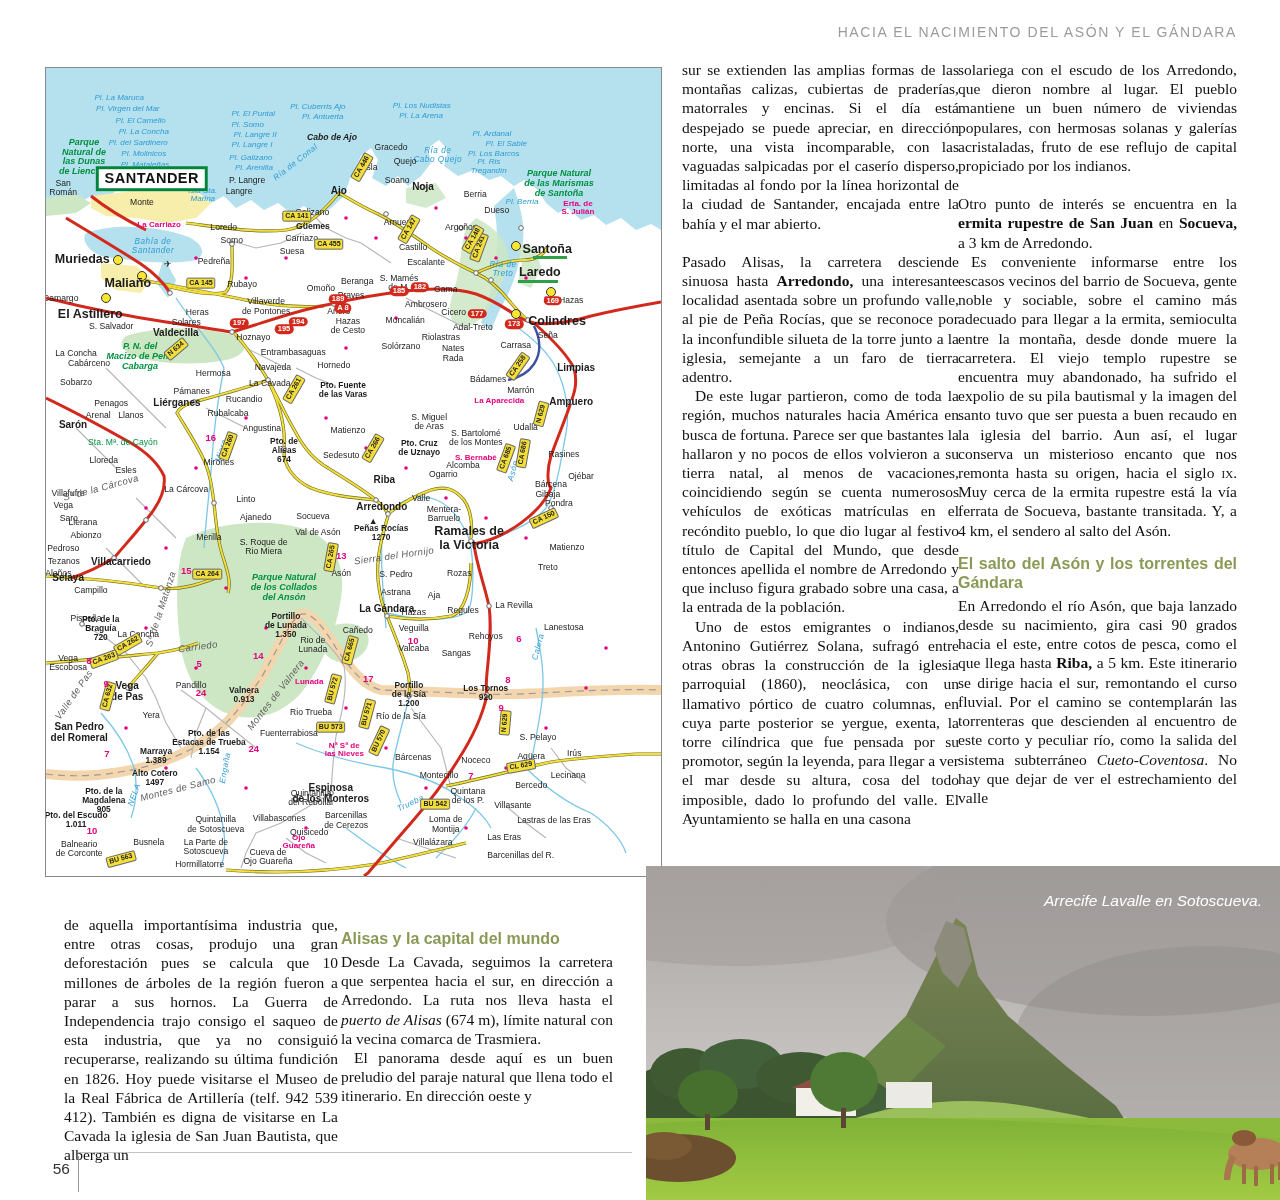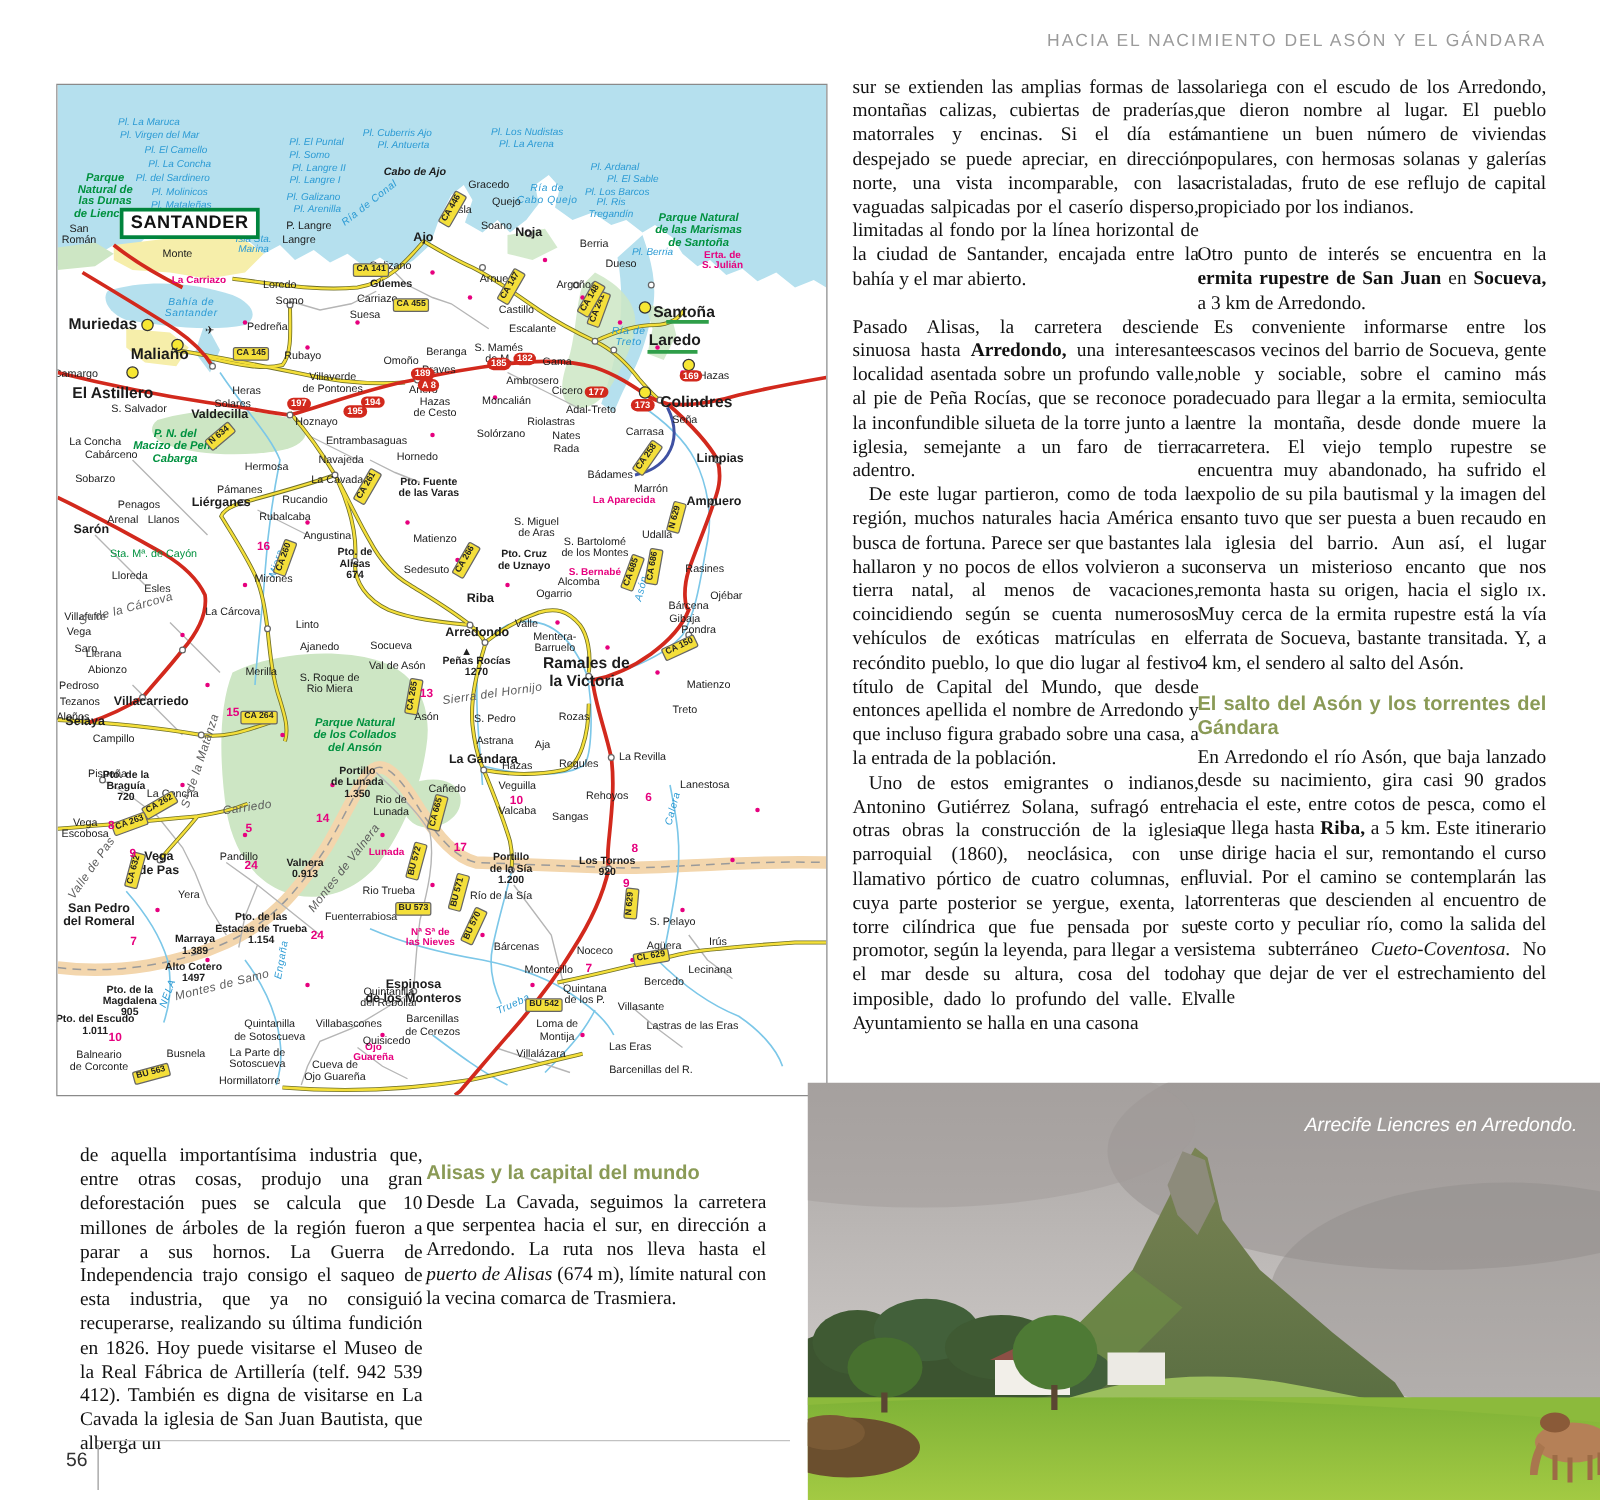--- a/index.html
+++ b/index.html
@@ -620,20 +620,21 @@
     <p class="p"><span>Es conveniente informarse entre los escasos vecinos del barrio de Socueva, gente noble y sociable, sobre el camino más adecuado para llegar a la ermita, semioculta entre la montaña, desde donde muere la carretera. El viejo templo rupestre se encuentra muy abandonado, ha sufrido el expolio de su pila bautismal y la imagen del santo tuvo que ser puesta a buen recaudo en la iglesia del barrio. Aun así, el lugar conserva un misterioso encanto que nos remonta hasta su origen, hacia el siglo </span><span class="sc">ix</span><span>. Muy cerca de la ermita rupestre está la vía ferrata de Socueva, bastante transitada. Y, a 4 km, el sendero al salto del Asón.</span></p>
     <h3><span>El salto del Asón y los torrentes del Gándara</span></h3>
     <p class="p0"><span>En Arredondo el río Asón, que baja lanzado desde su nacimiento, gira casi 90 grados hacia el este, entre cotos de pesca, como el que llega hasta </span><span class="b">Riba,</span><span> a 5 km. Este itinerario se dirige hacia el sur, remontando el curso fluvial. Por el camino se contemplarán las torrenteras que descienden al encuentro de este corto y peculiar río, como la salida del sistema subterráneo </span><span class="i">Cueto-Coventosa</span><span>. No hay que dejar de ver el estrechamiento del valle</span></p>
   </div>
 <div class="col" id="colC">
     <p class="p0"><span>de aquella importantísima industria que, entre otras cosas, produjo una gran deforestación pues se calcula que 10 millones de árboles de la región fueron a parar a sus hornos. La Guerra de Independencia trajo consigo el saqueo de esta industria, que ya no consiguió recuperarse, realizando su última fundición en 1826. Hoy puede visitarse el Museo de la Real Fábrica de Artillería (telf. 942 539 412). También es digna de visitarse en La Cavada la iglesia de San Juan Bautista, que alberga un</span></p>
   </div>
 <div class="col" id="colD">
     <h3><span>Alisas y la capital del mundo</span></h3>
     <p class="p0"><span>Desde La Cavada, seguimos la carretera que serpentea hacia el sur, en dirección a Arredondo. La ruta nos lleva hasta el </span><span class="i">puerto de Alisas</span><span> (674 m), límite natural con la vecina comarca de Trasmiera.</span></p>
+    <p class="p"><span>El panorama desde aquí es un buen preludio del paraje natural que llena todo el itinerario. En dirección oeste y</span></p>
   </div>
 
 <div class="photo">
   <svg viewBox="0 0 634 334" preserveAspectRatio="none">
     <defs>
       <linearGradient id="sky" x1="0" y1="0" x2="0" y2="1">
         <stop offset="0" stop-color="#a9a5a3"></stop>
         <stop offset=".6" stop-color="#c6c2c0"></stop>
         <stop offset="1" stop-color="#dcd8d6"></stop>
       </linearGradient>
@@ -699,18 +700,18 @@
       <ellipse cx="612" cy="288" rx="30" ry="16" fill="#b58057"></ellipse>
       <ellipse cx="598" cy="272" rx="12" ry="8" fill="#8a5a38"></ellipse>
       <path d="M585,288 C580,296 578,306 578,314 L584,314 C585,306 587,298 590,292 Z" fill="#a9764e"></path>
       <rect x="596" y="298" width="4" height="20" fill="#9c6b45"></rect>
       <rect x="608" y="300" width="4" height="20" fill="#9c6b45"></rect>
       <rect x="624" y="298" width="4" height="20" fill="#9c6b45"></rect>
       <rect x="632" y="296" width="4" height="18" fill="#9c6b45"></rect>
       <path d="M640,282 C646,288 648,298 646,308" stroke="#9c6b45" stroke-width="2.5" fill="none"></path>
     </g>
   </svg>
-  <span class="caption">Arrecife Liencres en Arredondo.</span>
+  <span class="caption">Arrecife Lavalle en Sotoscueva.</span>
 </div>
 
 <div class="fline"></div>
 <div class="ftick"></div>
 <div class="pnum">56</div>
 
 </body></html>

